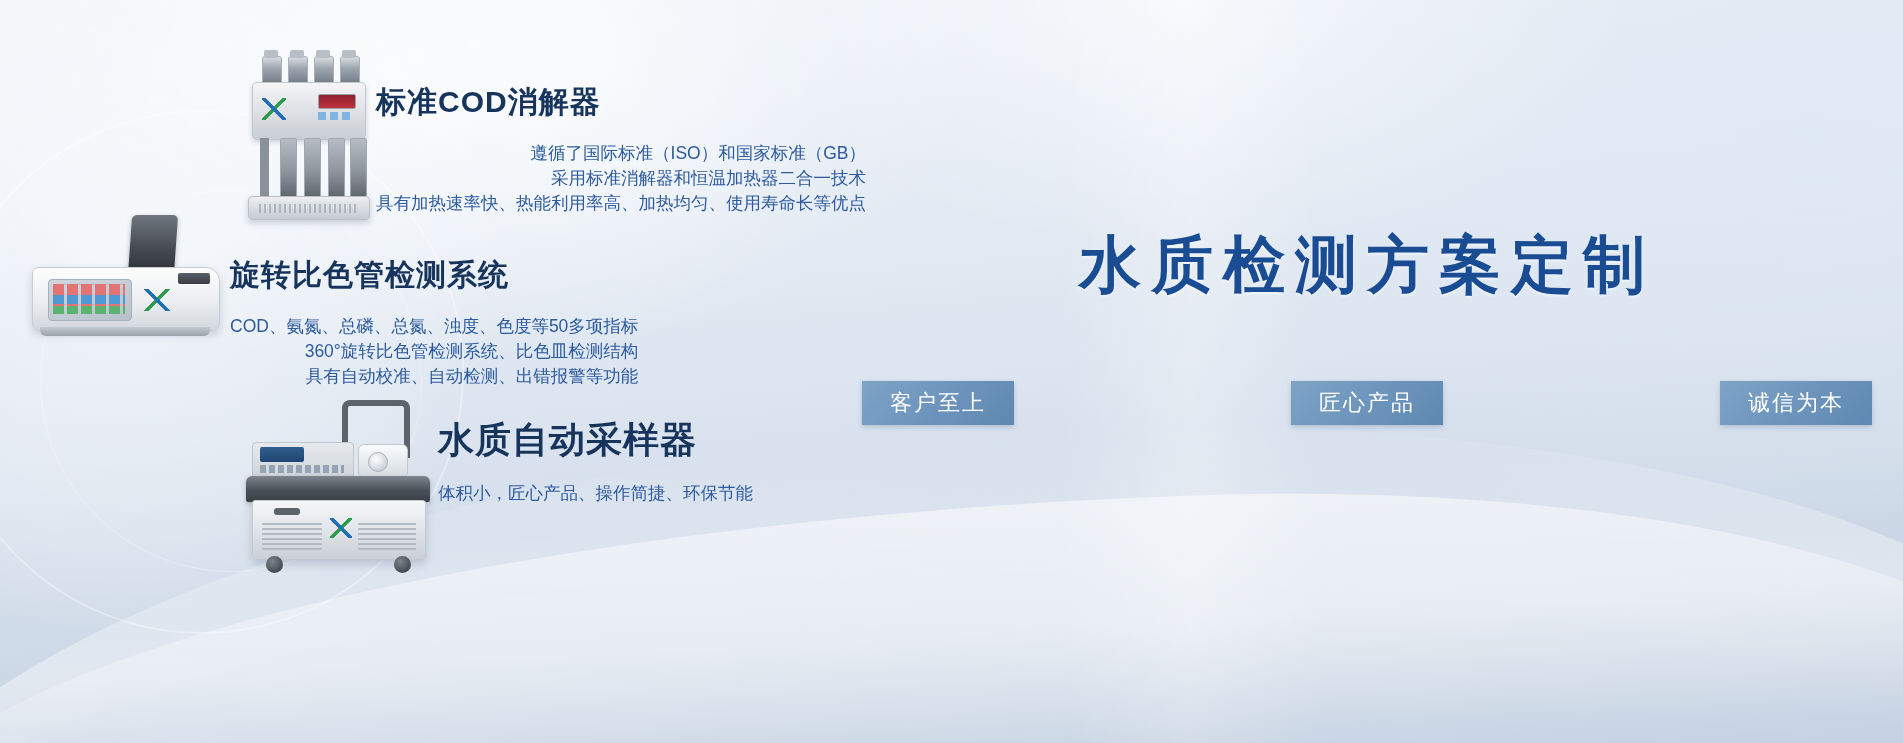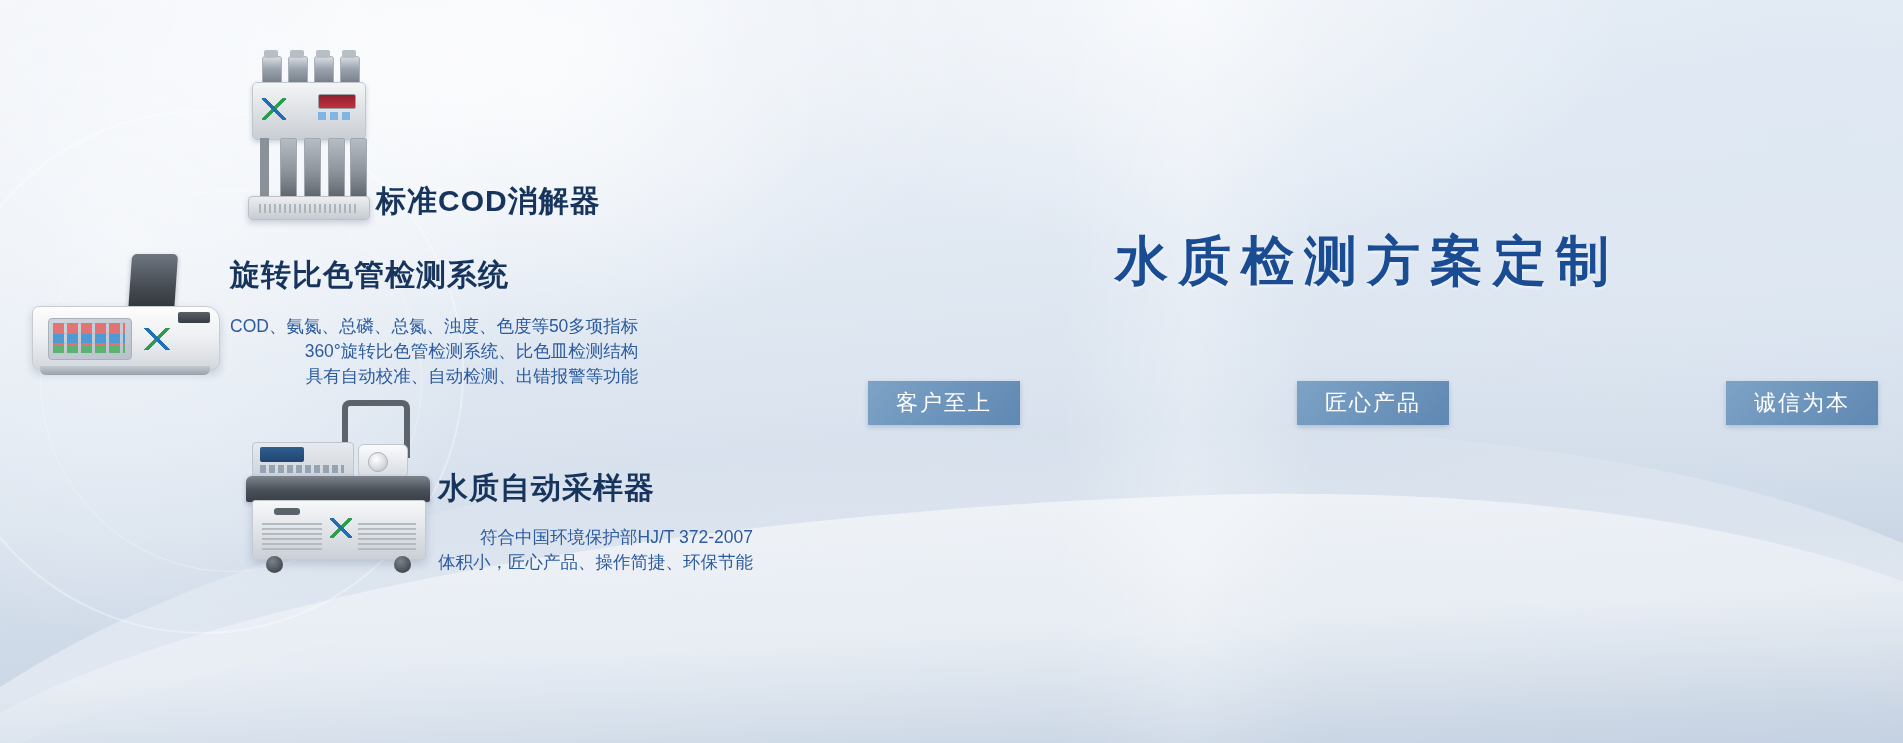--- a/index.html
+++ b/index.html
@@ -36,42 +36,42 @@
   .ribbon2{position:absolute;left:-220px;bottom:-300px;width:2300px;height:470px;
        background:linear-gradient(180deg, rgba(255,255,255,0) 0%, rgba(186,203,224,.55) 45%, rgba(255,255,255,0) 100%);
        border-radius:50% 50% 42% 58% / 80% 70% 30% 20%;transform:rotate(-1.6deg);}
   .ribbon3{position:absolute;left:-120px;bottom:-60px;width:2200px;height:300px;
        background:linear-gradient(180deg, rgba(255,255,255,.55) 0%, rgba(255,255,255,.06) 80%);
        border-radius:60% 40% 30% 70% / 100% 92% 8% 0%;transform:rotate(-2deg);}
   .vband{position:absolute;top:0;bottom:0;width:260px;left:1060px;
        background:linear-gradient(90deg, rgba(255,255,255,0) 0%, rgba(255,255,255,.28) 50%, rgba(255,255,255,0) 100%);}
 
   
-  .prod{position:absolute;display:flex;align-items:flex-end;}
+  .prod{position:absolute;display:flex;align-items:flex-start;}
   .prod-text{position:relative;}
   .prod-title{
     font-weight:700;color:#17355c;letter-spacing:1px;
     white-space:nowrap;
   }
   .prod-desc{
     color:#2d5b9e;line-height:1.42;white-space:nowrap;
   }
   .prod-desc .ln{display:block;}
 
   
   #block1{left:228px;top:42px;}
   #block1 .prod-title{font-size:30px;margin:40px 0 0 0;}
   #block1 .prod-desc{font-size:17.5px;margin-top:18px;text-align:right;}
   
   #block2{left:20px;top:215px;}
   #block2 .prod-title{font-size:30px;margin:40px 0 0 0;}
   #block2 .prod-desc{font-size:17.5px;margin-top:18px;text-align:right;}
   
   #block3{left:238px;top:400px;}
-  #block3 .prod-title{font-size:30px;margin:16px 0 0 0;}
+  #block3 .prod-title{font-size:36px;margin:16px 0 0 0;}
   #block3 .prod-desc{font-size:17.5px;margin-top:16px;text-align:right;}
 
   
   .device{position:relative;flex:0 0 auto;}
 
   
   #dev1{width:130px;height:180px;margin-left:18px;}
   #dev1 .body{position:absolute;left:6px;top:40px;width:112px;height:56px;border-radius:5px;
     background:linear-gradient(180deg,#f4f5f6 0%,#dcdfe3 55%,#c9ced4 100%);
     box-shadow:0 2px 5px rgba(40,60,90,.22);border:1px solid #c2c7cd;}
@@ -151,27 +151,27 @@
     background:
       linear-gradient(45deg,transparent 44%,#1f6fb8 44%,#1f6fb8 56%,transparent 56%),
       linear-gradient(-45deg,transparent 44%,#2f9b4e 44%,#2f9b4e 56%,transparent 56%);}
   #dev3 .door{position:absolute;left:36px;top:108px;width:26px;height:7px;border-radius:3px;background:#5d636b;}
   #dev3 .wheel{position:absolute;top:156px;width:17px;height:17px;border-radius:50%;
     background:radial-gradient(circle at 38% 32%,#7b828b,#2f343a);}
 
   
   #headline{
     position:absolute;left:862px;top:234px;width:1010px;
-    font-size:53px;font-weight:700;color:#1a4c93;letter-spacing:10px;
+    font-size:62px;font-weight:700;color:#1a4c93;letter-spacing:10px;
     line-height:1;text-align:center;white-space:nowrap;
     text-shadow:0 2px 3px rgba(255,255,255,.55);
   }
   
   #badges{position:absolute;left:862px;top:381px;width:1010px;
-    display:flex;justify-content:space-between;align-items:center;margin-left:6px;}
+    display:flex;justify-content:space-between;align-items:center;}
   .badge{
     min-width:124px;height:44px;line-height:44px;text-align:center;
     color:#ffffff;font-size:22px;letter-spacing:2px;font-weight:400;
     padding:0 14px;
     background:linear-gradient(135deg,#7ea3c6 0%,#6f96bd 45%,#5f88b2 100%);
     box-shadow:0 2px 5px rgba(40,70,110,.22);
     cursor:pointer;
   }
 </style>
 </head>
@@ -205,20 +205,25 @@
       <div class="btns"></div>
       <div class="stand"></div>
       <div class="tube" style="left:34px"></div>
       <div class="tube" style="left:58px"></div>
       <div class="tube" style="left:82px"></div>
       <div class="tube" style="left:104px"></div>
       <div class="base"></div>
     </div>
     <div class="prod-text">
       <div class="prod-title">标准COD消解器</div>
+      <div class="prod-desc">
+        <span class="ln">遵循了国际标准（ISO）和国家标准（GB）</span>
+        <span class="ln">采用标准消解器和恒温加热器二合一技术</span>
+        <span class="ln">具有加热速率快、热能利用率高、加热均匀、使用寿命长等优点</span>
+      </div>
     </div>
   </div>
 
   <div class="prod" id="block2">
     <div class="device" id="dev2">
       <div class="lid"></div>
       <div class="shell"></div>
       <div class="panel"></div>
       <div class="keys"></div>
       <div class="keys2"></div>
@@ -250,21 +255,20 @@
       <div class="door"></div>
       <div class="vent"></div>
       <div class="logo3"></div>
       <div class="vent2"></div>
       <div class="wheel" style="left:28px"></div>
       <div class="wheel" style="left:156px"></div>
     </div>
     <div class="prod-text">
       <div class="prod-title">水质自动采样器</div>
       <div class="prod-desc">
-        <span class="ln">符合中国环境保护部HJ/T 372-2007</span>
         <span class="ln">体积小，匠心产品、操作简捷、环保节能</span>
       </div>
     </div>
   </div>
 
   <div id="headline">水质检测方案定制</div>
 
   <div id="badges">
     <div class="badge">客户至上</div>
     <div class="badge">匠心产品</div>

